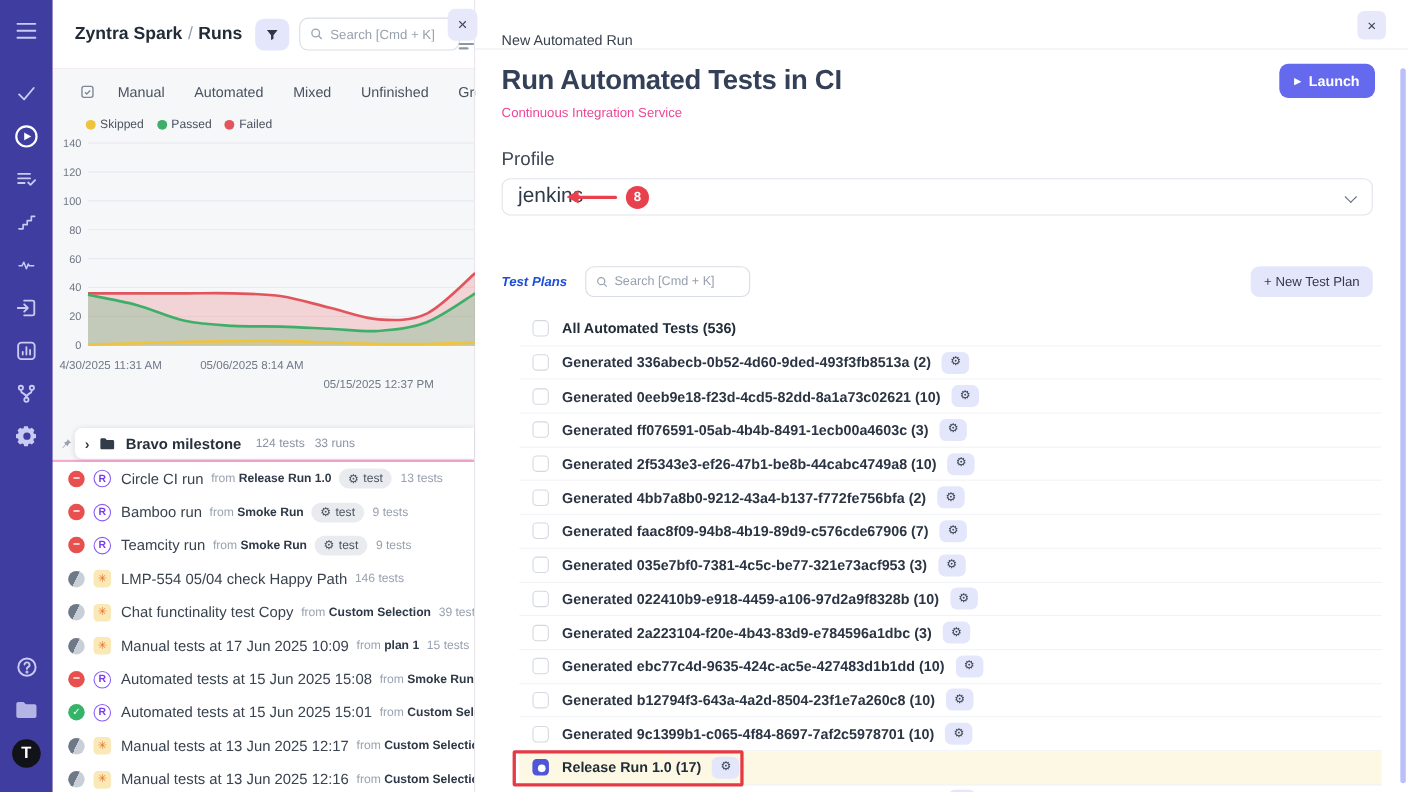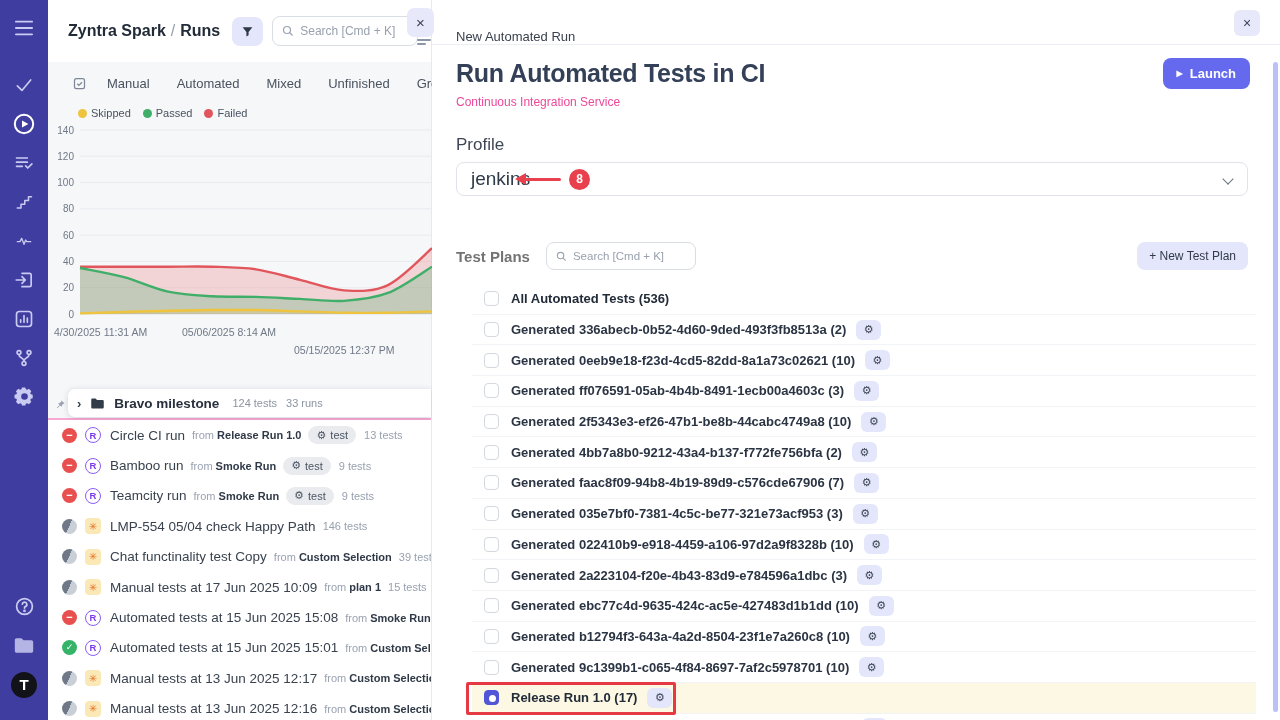--- a/index.html
+++ b/index.html
@@ -101,21 +101,21 @@
     border-bottom:1.6px solid #6b7480; transform:rotate(45deg); }
   .anno-arrow { position:absolute; top:50%; left:58px; width:46px; height:12px; margin-top:-6px; pointer-events:none; }
   .anno-arrow .shaft { position:absolute; left:9px; top:4.5px; right:0; height:3.5px; background:#e8414d; border-radius:2px; }
   .anno-arrow .head { position:absolute; left:0; top:0; width:0; height:0; border-top:6px solid transparent;
     border-bottom:6px solid transparent; border-right:11px solid #e8414d; }
   .anno-badge { position:absolute; top:50%; left:112px; margin-top:-10.5px; width:21px; height:21px; border-radius:50%;
     background:#e8414d; color:#fff; font-size:12px; font-weight:700; display:flex; align-items:center;
     justify-content:center; pointer-events:none; }
 
   .plans-header { margin-top:46px; display:flex; align-items:center; }
-  .plans-heading { font-size:15px; font-weight:700; color:#737373; margin-right:16px; }
+  .plans-heading { font-size:12px; font-weight:700; color:#1d4ed8; margin-right:16px;font-style:italic; }
   .plans-search { width:150px; height:28px; border:1px solid #d9dde4; border-radius:8px; background:#fff;
     display:flex; align-items:center; padding-left:9px; }
   .plans-search svg { flex-shrink:0; color:#9aa3b0; }
   .plans-search input { border:none; outline:none; width:112px; margin-left:6px; font-size:11.5px; color:#3c4554;
     font-family:"Liberation Sans",sans-serif; background:transparent; }
   .plans-search input::placeholder { color:#98a1ae; }
   .new-plan-btn { margin-left:auto; background:#e4e7fb; border:none; border-radius:8px; height:28px; padding:0 12px;
     font-size:12px; color:#333b49; cursor:pointer; font-family:"Liberation Sans",sans-serif; }
 
   .plans-list { margin-top:14px; margin-left:16px; margin-right:-8px; }

